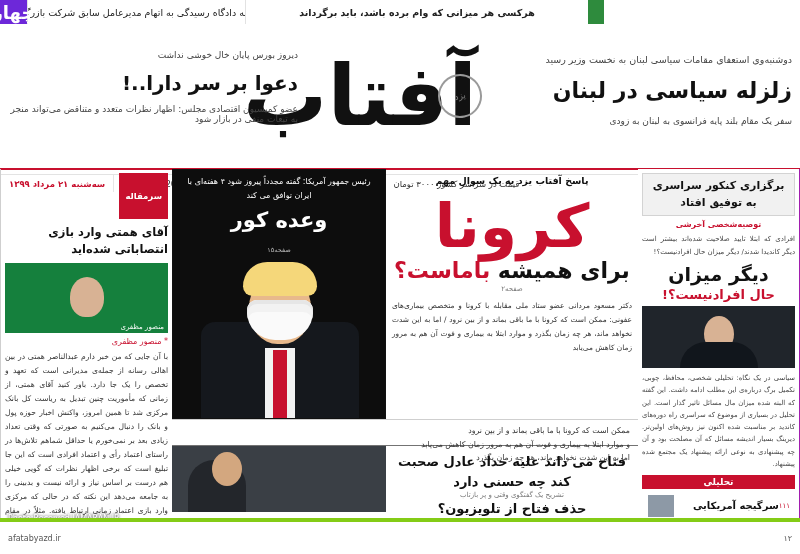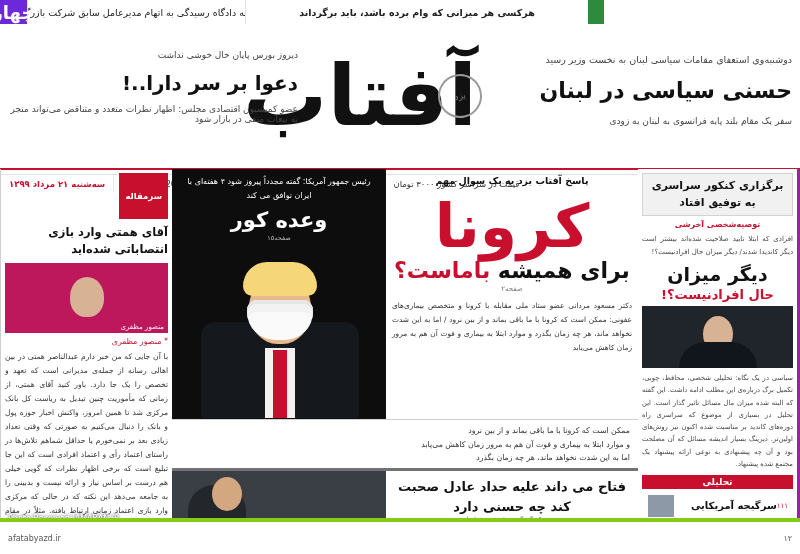--- a/index.html
+++ b/index.html
@@ -73,30 +73,30 @@
   .dateline .d{padding:0 8px;border-left:1px solid #e6e6e6;height:17px;display:flex;align-items:center;}
   .dateline .dred{color:#c8102e;font-weight:bold;}
 
   
   .body{
     position:absolute;top:169px;left:0;width:800px;height:361px;
     display:flex;flex-direction:row;
   }
   .colL{width:172px;height:361px;border-left:1px solid #cfcfcf;box-sizing:border-box;padding:4px;}
   .colC{width:466px;height:361px;box-sizing:border-box;}
-  .colR{width:162px;height:361px;border-right:3px solid #a21caf;box-sizing:border-box;padding:4px;background:#fff;}
+  .colR{width:162px;height:361px;border-right:1px solid #a21caf;box-sizing:border-box;padding:4px;background:#fff;}
 
   
   .tagbox{
     background:#c8102e;color:#fff;font-size:8.5px;font-weight:bold;
     display:inline-block;padding:18px 6px;margin-bottom:3px;
   }
   .lead-title{font-size:11.5px;font-weight:bold;color:#111;line-height:1.5;text-align:right;margin:2px 0 4px;}
   .portrait{
-    width:100%;height:70px;background:#be185d;position:relative;overflow:hidden;margin-bottom:4px;
+    width:100%;height:70px;background:#15803d;position:relative;overflow:hidden;margin-bottom:4px;
   }
   .portrait .face{position:absolute;left:50%;top:14px;transform:translateX(-50%);width:34px;height:40px;border-radius:50% 50% 45% 45%;background:#d8b294;}
   .portrait .cap{position:absolute;bottom:2px;right:4px;color:#fff;font-size:7px;}
   .byline{font-size:8px;color:#c8102e;text-align:right;margin-bottom:4px;}
   .bodytext{font-size:7.6px;color:#333;line-height:1.85;text-align:justify;}
   .photocredit{
     position:absolute;bottom:6px;left:8px;color:#fff;font-size:8px;line-height:1.3;text-align:left;
     text-shadow:0 0 3px #000;
   }
 
@@ -110,33 +110,33 @@
   .bigword2{font-size:22px;font-weight:bold;color:#111;margin-bottom:2px;}
   .bigword2 .hl{color:#c8102e;}
   .pgref{font-size:7px;color:#777;}
   .ctr-body{font-size:7.4px;color:#333;line-height:1.9;text-align:justify;margin-top:6px;direction:rtl;}
   .trumpcard{
     width:214px;height:250px;background:#0d0d0d;position:relative;overflow:hidden;
     border:1px solid #111;box-sizing:border-box;
   }
   .tc-head{color:#fff;font-size:8px;text-align:center;padding:5px 6px 0;line-height:1.7;}
   .tc-title{color:#fff;font-size:21px;font-weight:bold;text-align:center;margin-top:6px;}
-  .tc-pg{color:#bbb;font-size:6.5px;text-align:center;margin-top:2px;}
+  .tc-pg{color:#bbb;font-size:6.5px;text-align:center;margin-top:14px;}
   .tfig{position:absolute;bottom:0;left:0;width:214px;height:168px;}
   .tsuit{position:absolute;bottom:0;left:28px;width:158px;height:96px;background:#15181d;border-radius:14px 14px 0 0;}
   .tshirt{position:absolute;bottom:0;left:92px;width:30px;height:70px;background:#f2f2f2;}
   .ttie{position:absolute;bottom:0;left:100px;width:14px;height:68px;background:#c8102e;}
   .thead{position:absolute;bottom:74px;left:76px;width:62px;height:72px;border-radius:50% 50% 46% 46%;background:#e8b98c;}
   .thair{position:absolute;bottom:122px;left:70px;width:74px;height:34px;border-radius:40px 40px 16px 16px;background:#f5d77a;}
   .tmask{position:absolute;bottom:78px;left:74px;width:66px;height:40px;border-radius:10px 10px 28px 28px;background:#fafafa;box-shadow:inset 0 4px 0 #e6e6e6,inset 0 12px 0 #f2f2f2;}
   .teye{position:absolute;bottom:124px;width:9px;height:4px;background:#3a2a1a;border-radius:2px;}
   .teyeL{left:86px;} .teyeR{left:120px;}
 
   .center-mid{
-    height:52px;border-top:1px solid #cfcfcf;border-bottom:3px solid #737373;
+    height:27px;border-top:1px solid #cfcfcf;border-bottom:1px solid #737373;
     padding:4px 8px;box-sizing:border-box;text-align:center;
   }
   .cm-line{font-size:7.8px;color:#333;line-height:1.75;text-align:justify;}
   .center-bot{height:66px;display:flex;flex-direction:row;}
   .cb-text{width:252px;box-sizing:border-box;padding:6px;text-align:center;}
   .cb-title{font-size:13px;font-weight:bold;color:#111;line-height:1.5;}
   .cb-photo{width:214px;height:66px;background:#3a3f45;position:relative;overflow:hidden;}
   .cb-photo .g1{position:absolute;left:16px;bottom:0;width:58px;height:52px;border-radius:26px 26px 0 0;background:#23262b;}
   .cb-photo .g2{position:absolute;left:40px;bottom:26px;width:30px;height:34px;border-radius:50%;background:#d3a77f;}
 
@@ -176,21 +176,21 @@
     <div class="brandbox">چهار</div>
     <div class="tcell tc1">پانزدهمین جلسه دادگاه رسیدگی به اتهام مدیرعامل سابق شرکت بازرگانی پتروشیمی</div>
     <div class="tcell tc2">هرکسی هر میزانی که وام برده باشد، باید برگرداند</div>
     <div class="greenbox"></div>
   </div>
 
   <div class="masthead">
 
     <div class="mast-right">
       <div class="hl1">دوشنبه‌وی استعفای مقامات سیاسی لبنان به نخست وزیر رسید</div>
-      <div class="hl2">حسنی سیاسی در لبنان</div>
+      <div class="hl2">زلزله سیاسی در لبنان</div>
       <div class="hl3">سفر یک مقام بلند پایه فرانسوی به لبنان به زودی</div>
     </div>
 
     <div class="logo">
       <span>آفتاب</span>
       <span class="stamp">یزد</span>
     </div>
 
     <div class="mast-left">
       <div class="hl1">دیروز بورس پایان خال خوشی نداشت</div>

